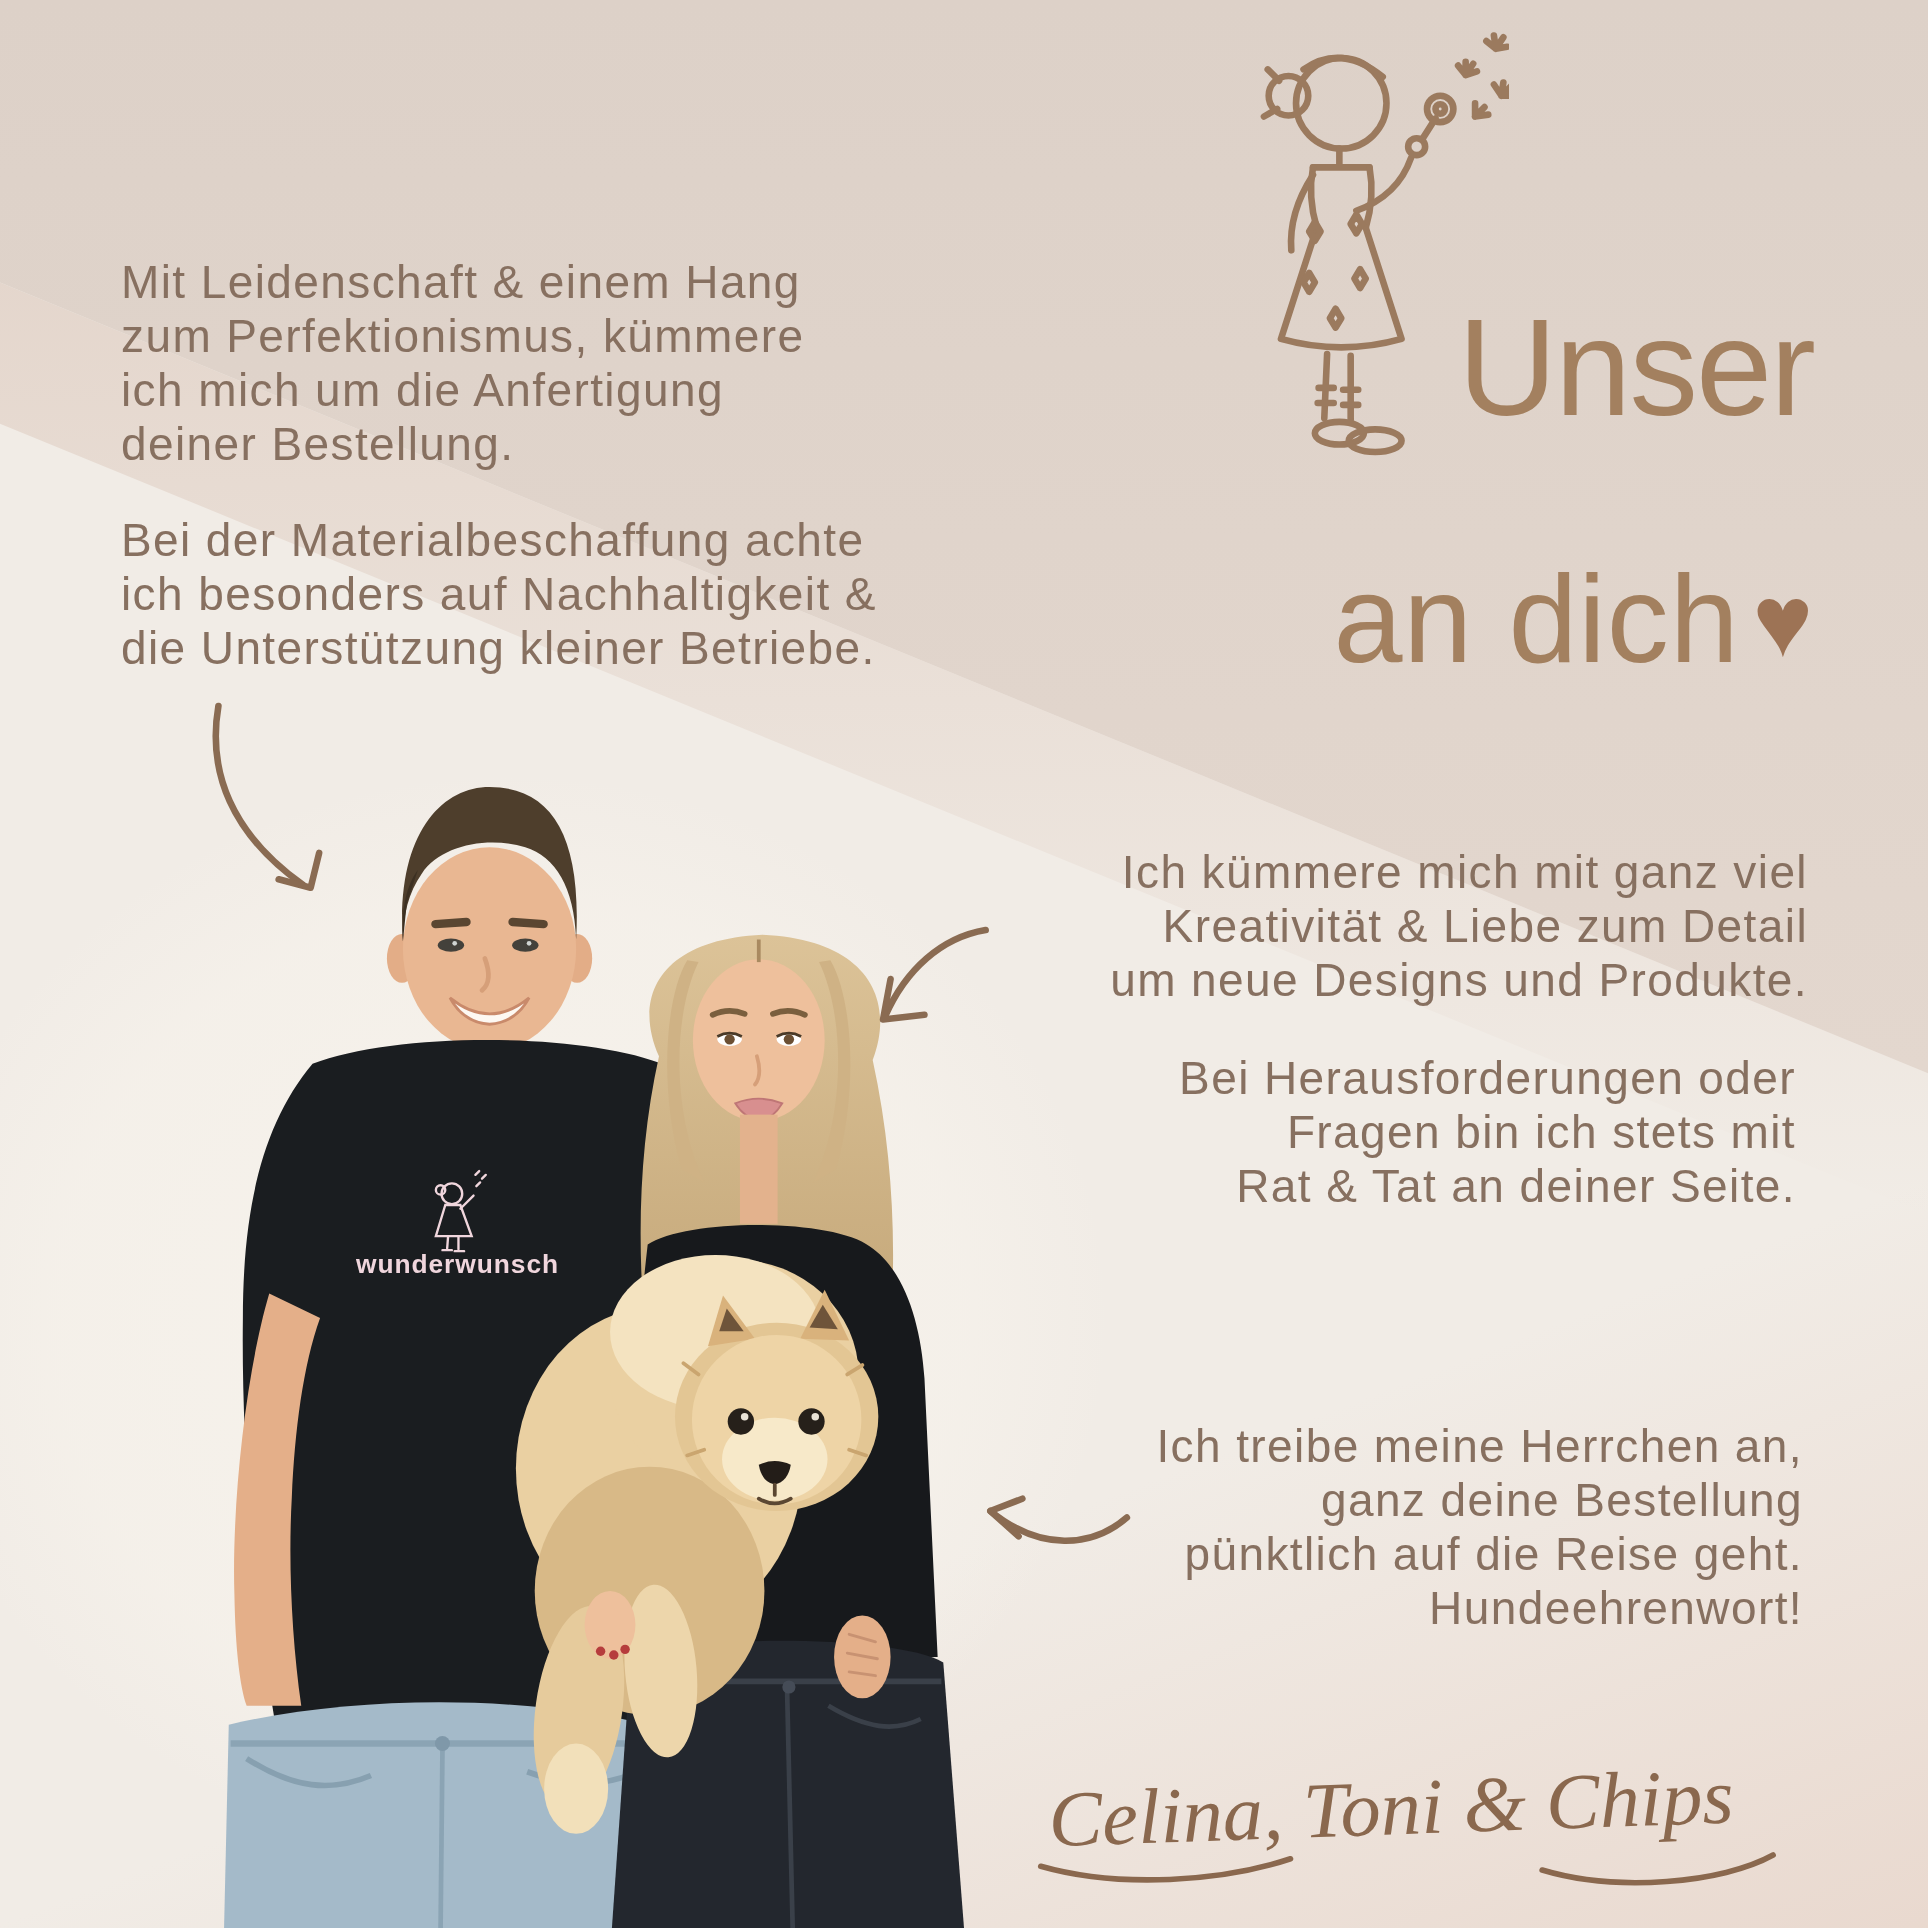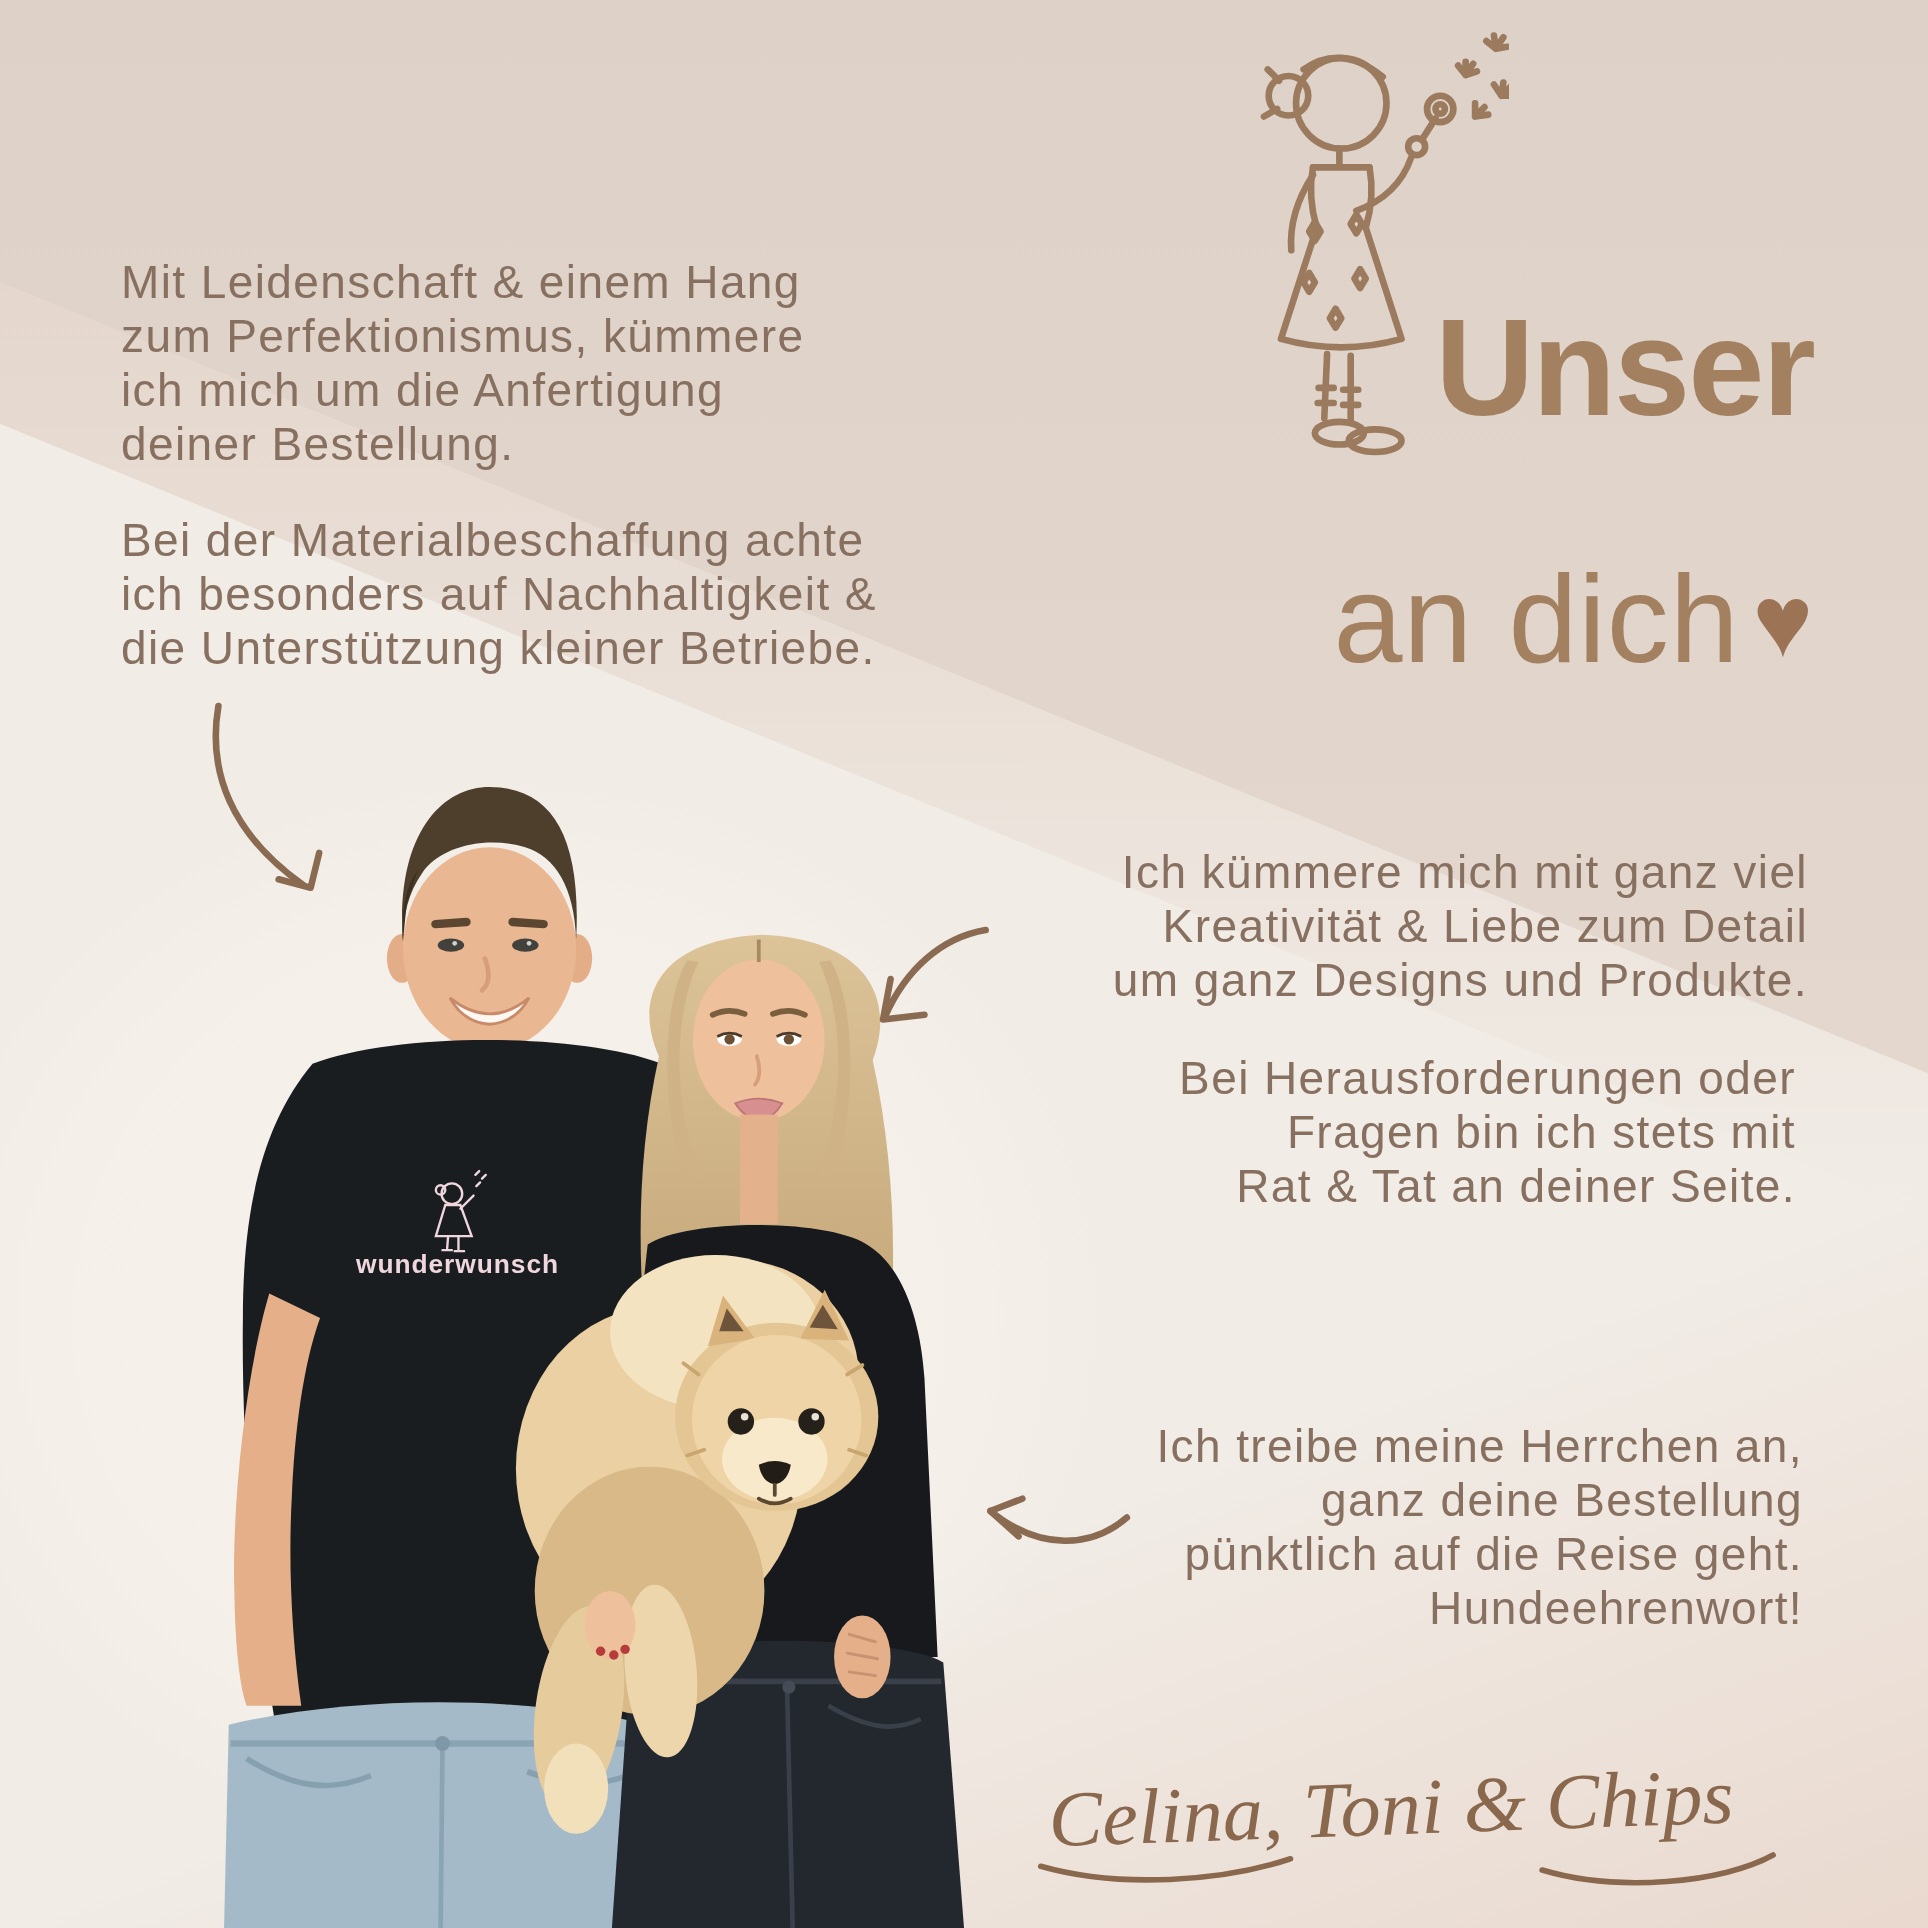--- a/index.html
+++ b/index.html
@@ -2,21 +2,21 @@
 <html style="font-size:15px"><head>
 <meta charset="utf-8">
 <style>
   html,body{margin:0;padding:0;}
   body{width:1928px;height:1928px;overflow:hidden;background:#f1ece6;font-family:"Liberation Sans",sans-serif;}
   .stage{position:relative;width:1928px;height:1928px;overflow:hidden;}
   .layer{position:absolute;inset:0;width:1928px;height:1928px;}
   .txt{position:absolute;color:#877060;font-size:46px;line-height:54px;letter-spacing:1.4px;font-weight:300;white-space:nowrap;}
   .txt.right{text-align:right;}
   .title-line{position:absolute;color:#a3805f;white-space:nowrap;}
-  #title-unser{top:299px;right:114px;font-size:137px;font-weight:700;letter-spacing:-1.9px;line-height:1;margin-left:12px;}
+  #title-unser{top:299px;right:114px;font-size:137px;font-weight:400;letter-spacing:-1.9px;line-height:1;margin-left:12px;}
   #title-versprechen{top:441px;right:114px;font-size:109px;font-weight:700;letter-spacing:-3.8px;line-height:1;color:#9d7355;}
   #title-andich{top:557px;right:114px;font-size:124px;font-weight:300;letter-spacing:0.9px;line-height:1;display:flex;align-items:baseline;margin-left:32px;}
   #title-andich .heart{font-size:102px;margin-left:13px;color:#9d7355;transform:translateY(-5.6px);}
   .sig-wrap{position:absolute;left:1015px;top:1748px;width:782px;height:169px;}
 </style>
 </head>
 <body>
 
 <div class="stage">
 
@@ -210,21 +210,21 @@
 
   <div class="txt" style="left:121px;top:513px;">
     <div>Bei der Materialbeschaffung achte</div>
     <div>ich besonders auf Nachhaltigkeit &amp;</div>
     <div>die Unterstützung kleiner Betriebe.</div>
   </div>
 
   <div class="txt right" style="right:120px;top:845px;text-align:right;">
     <div>Ich kümmere mich mit ganz viel</div>
     <div>Kreativität &amp; Liebe zum Detail</div>
-    <div>um ganz Designs und Produkte.</div>
+    <div>um neue Designs und Produkte.</div>
   </div>
 
   <div class="txt right" style="right:132px;top:1051px;">
     <div>Bei Herausforderungen oder</div>
     <div>Fragen bin ich stets mit</div>
     <div>Rat &amp; Tat an deiner Seite.</div>
   </div>
 
   <div class="txt right" style="right:125px;top:1419px;">
     <div>Ich treibe meine Herrchen an,</div>

